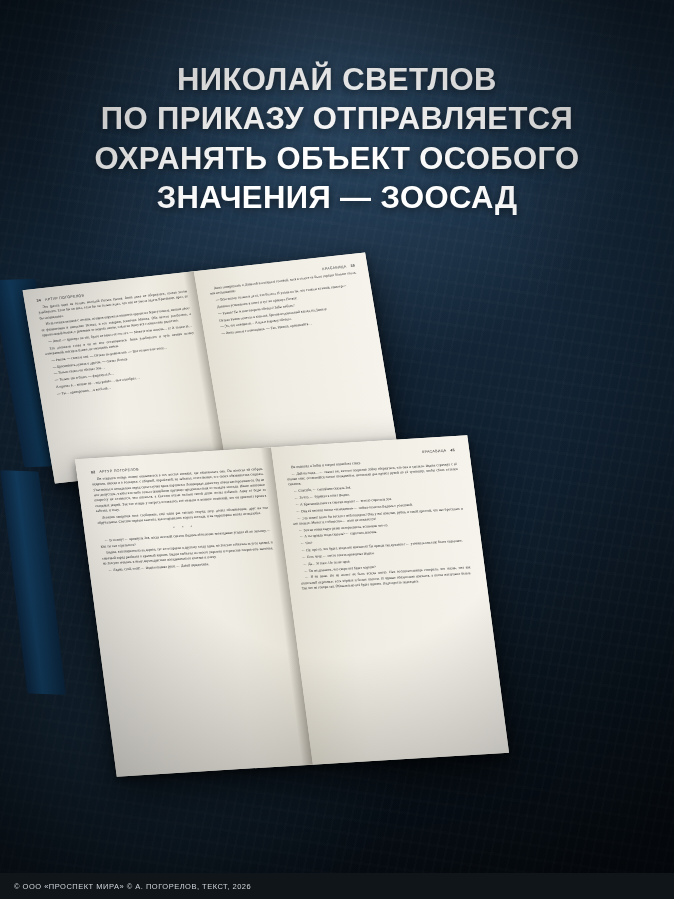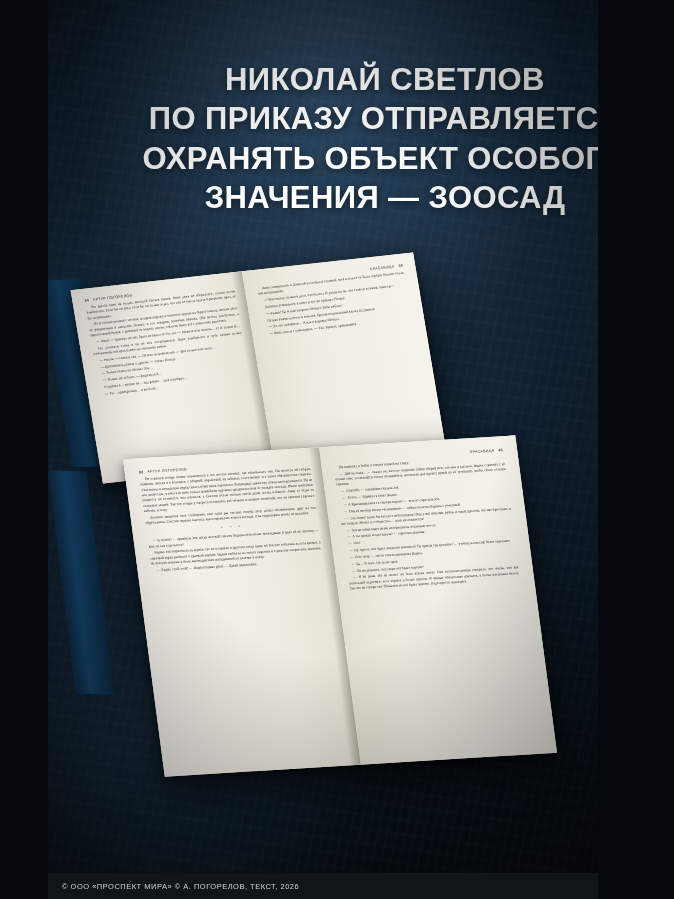--- a/index.html
+++ b/index.html
@@ -5,28 +5,27 @@
   html, body {
     margin: 0;
     padding: 0;
     background: #05080d;
   }
   body {
     font-family: "Liberation Sans", sans-serif;
   }
   .page {
     position: relative;
-    width: 550px;
+    width: 674px;
     height: 899px;
     overflow: hidden;
     background:
       radial-gradient(ellipse 70% 45% at 50% 12%, #2d4760 0%, rgba(20,35,50,0.0) 65%),
       radial-gradient(ellipse 60% 40% at 20% 80%, #16293a 0%, rgba(10,18,28,0) 70%),
       linear-gradient(170deg, #0d1a27 0%, #15293c 28%, #102030 55%, #0a151f 78%, #060c13 100%);
-    margin-left: 48px;
   }
   
   .bg-texture {
     position: absolute;
     inset: 0;
     background:
       repeating-linear-gradient(102deg, rgba(255,255,255,0.016) 0px, rgba(255,255,255,0.016) 2px, rgba(0,0,0,0) 2px, rgba(0,0,0,0) 9px),
       repeating-linear-gradient(8deg, rgba(255,255,255,0.012) 0px, rgba(255,255,255,0.012) 3px, rgba(0,0,0,0) 3px, rgba(0,0,0,0) 14px);
     mix-blend-mode: screen;
     pointer-events: none;

